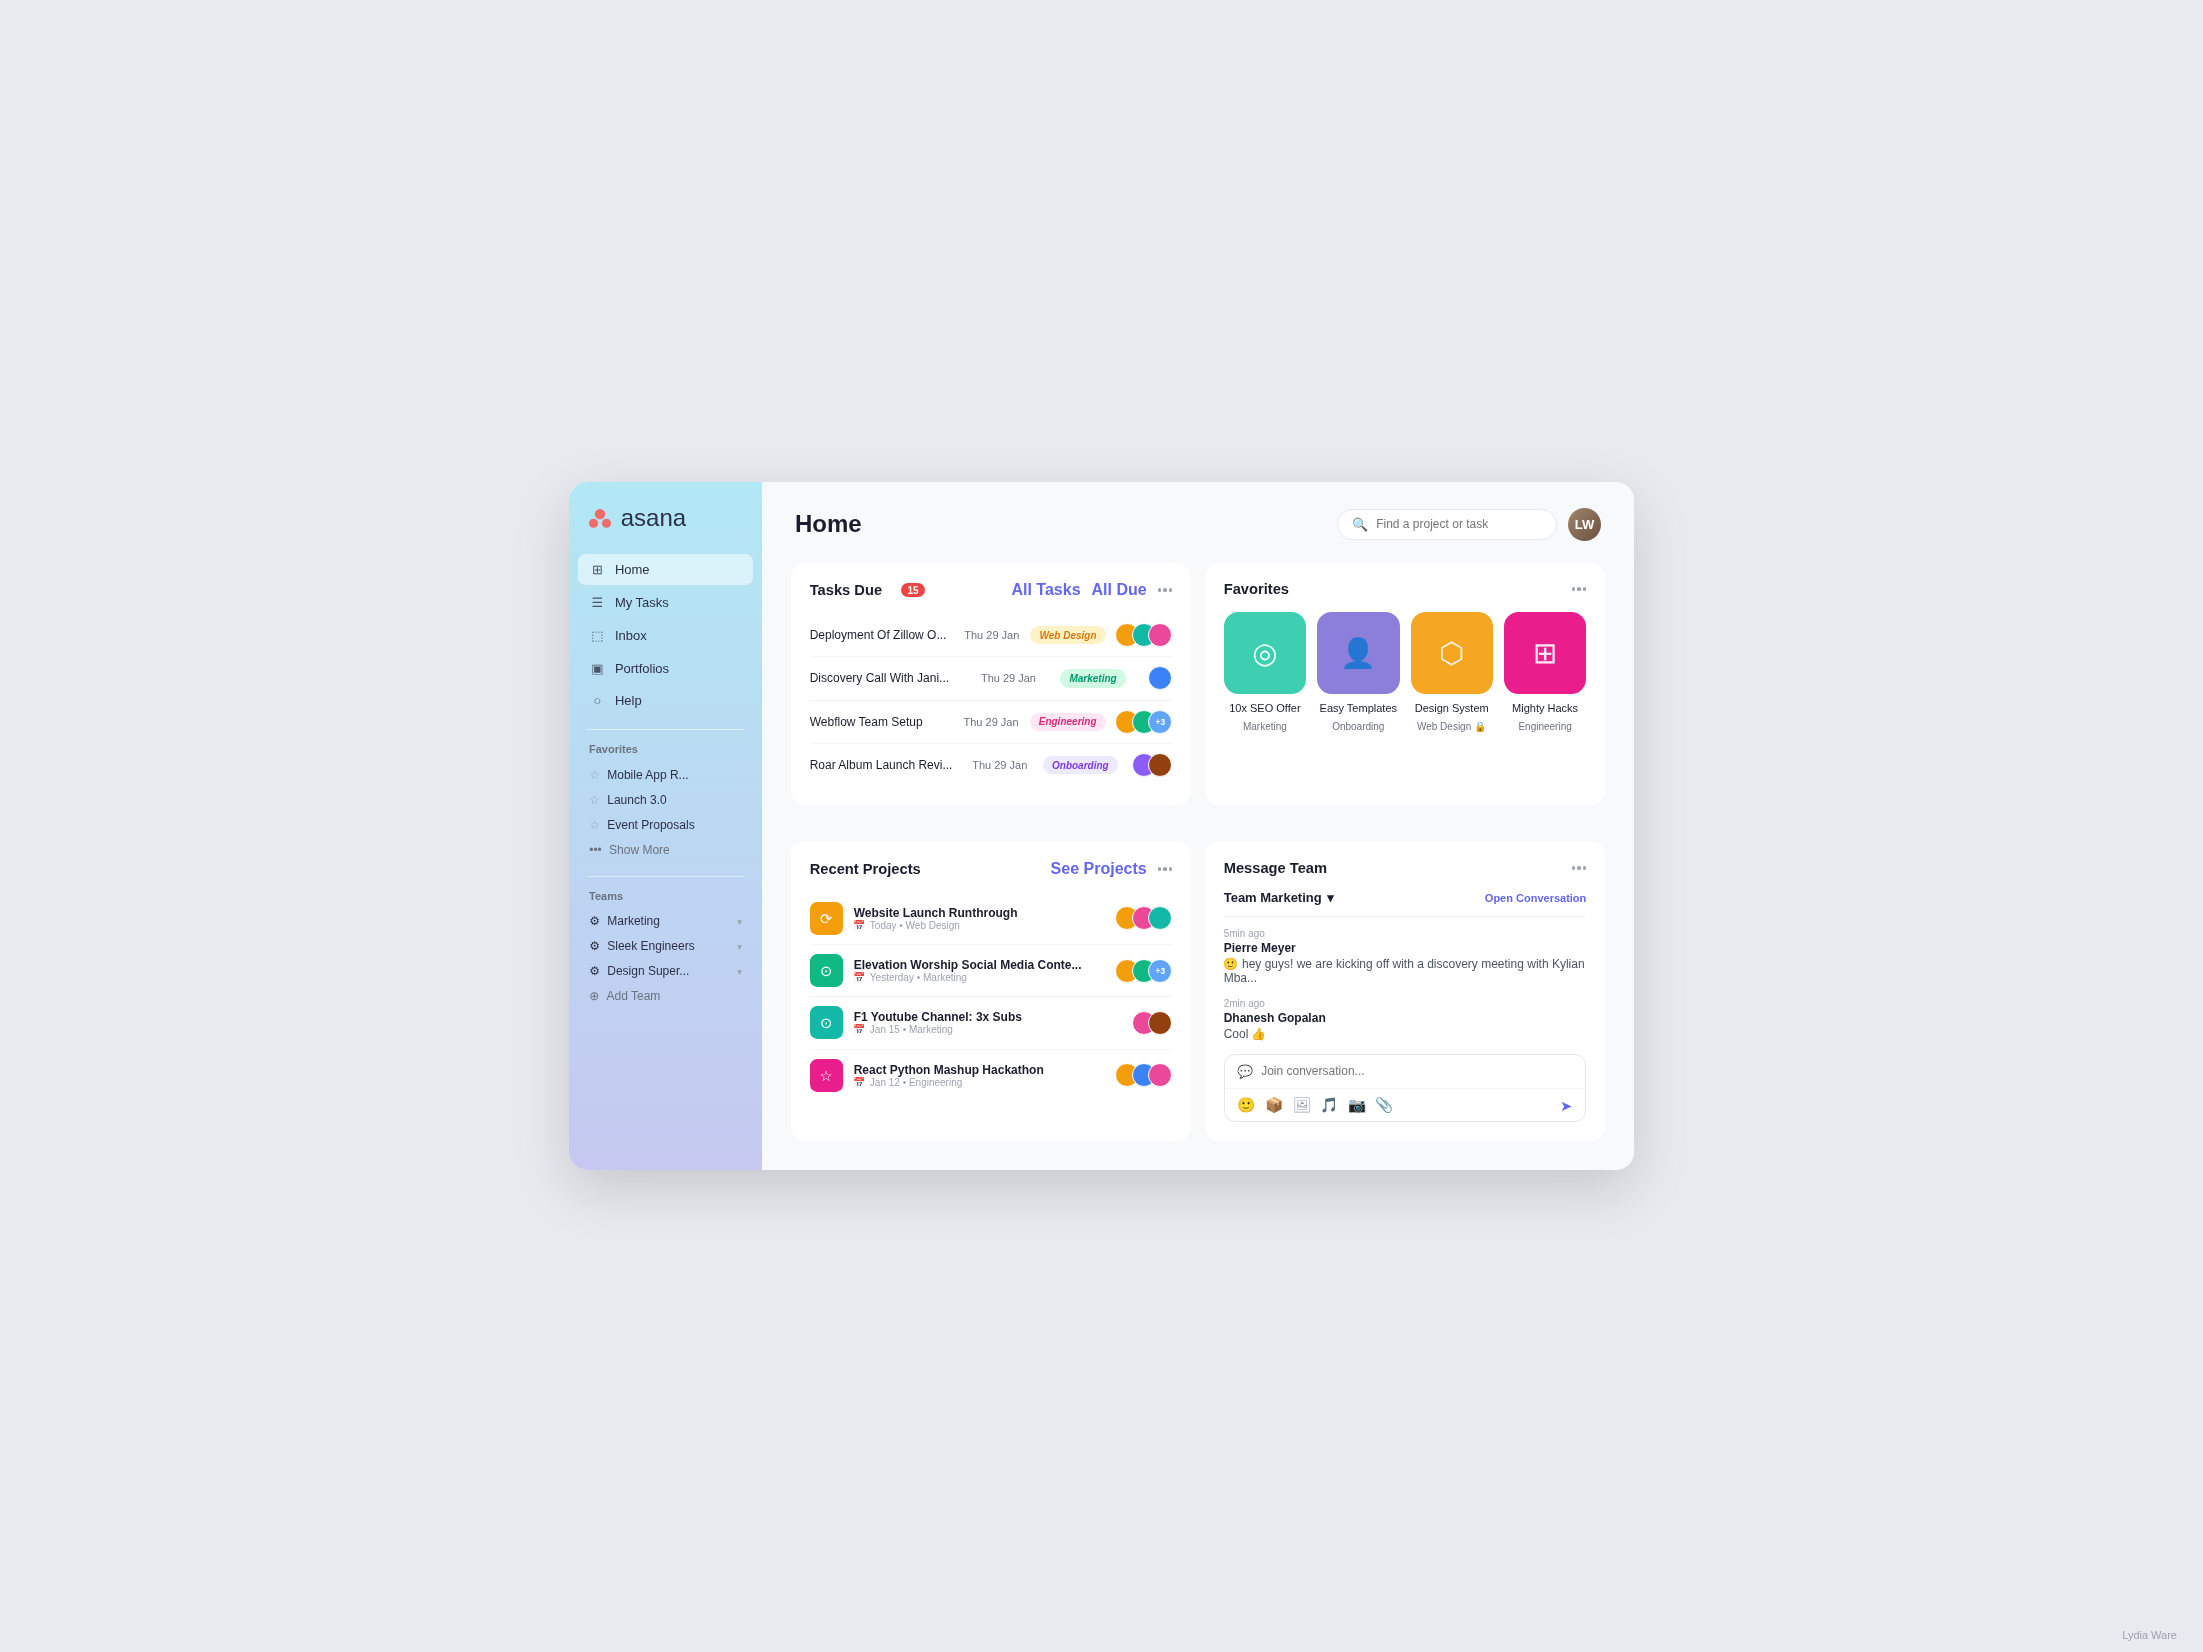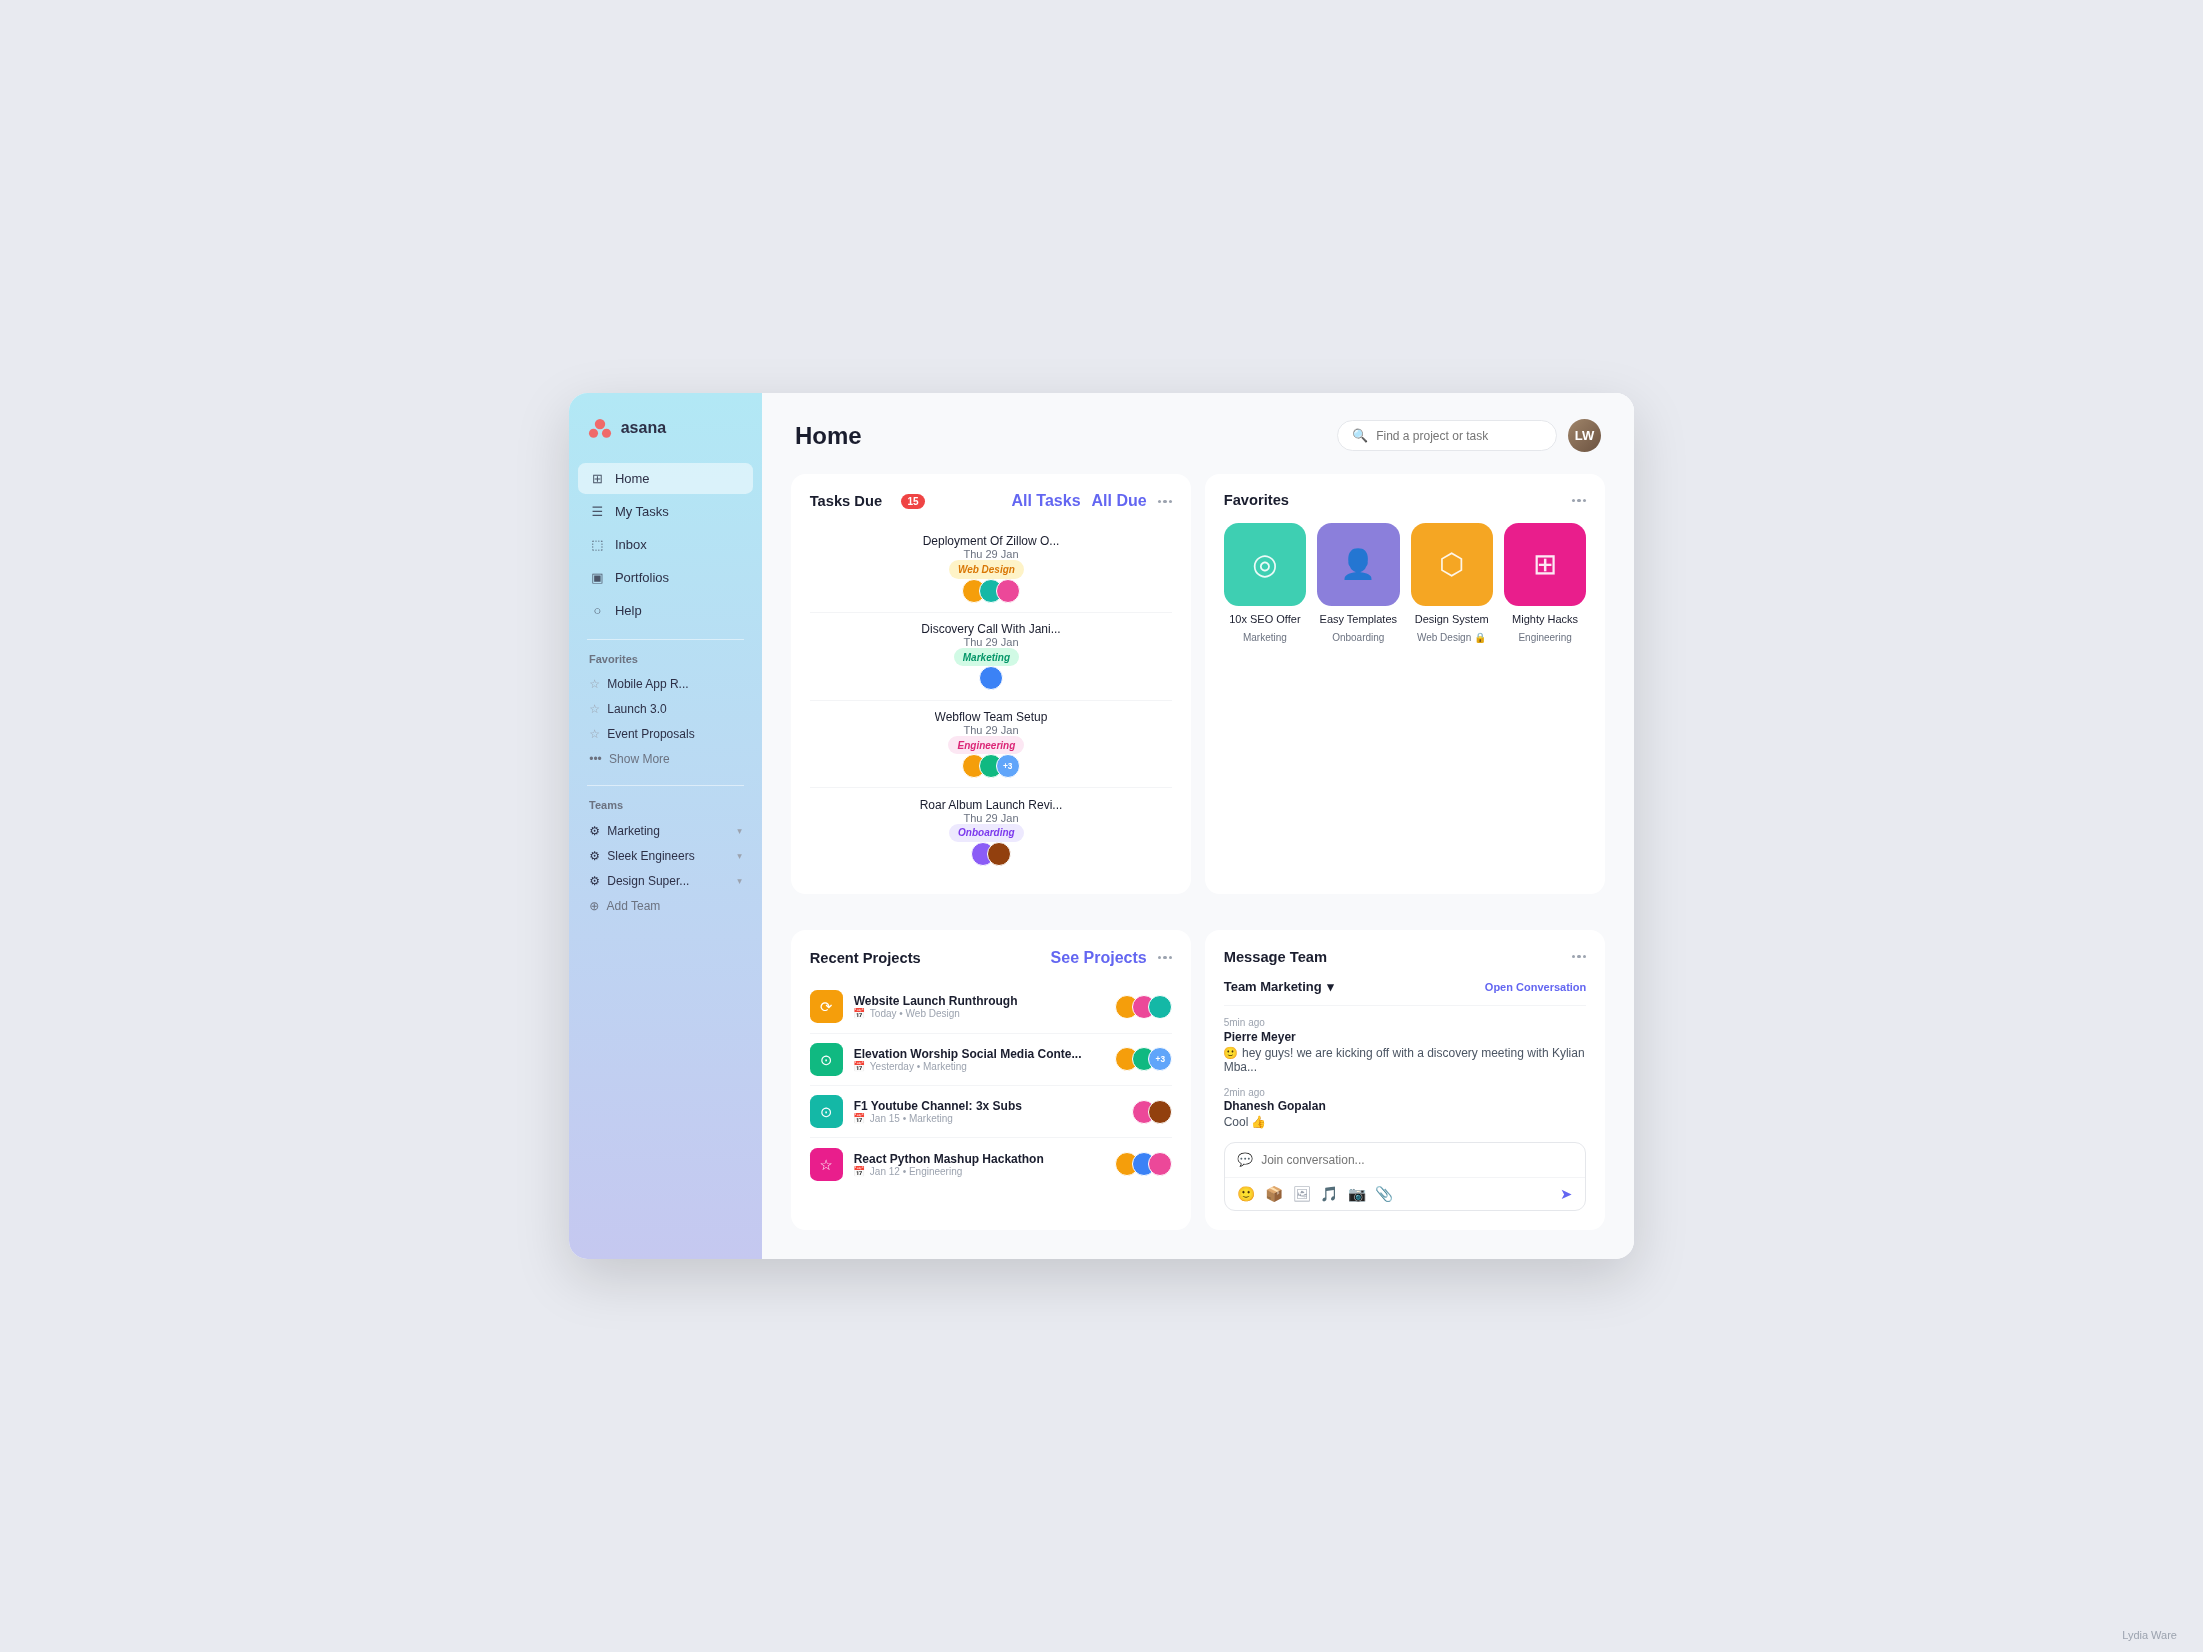--- a/index.html
+++ b/index.html
@@ -33,22 +33,22 @@
       display: flex;
       align-items: center;
       gap: 7.3px;
       padding: 0 18.4px 22px;
     }
     .logo-icon {
       width: 26px;
       height: 26px;
     }
     .logo-text {
-      font-size: 16px;
-      font-weight: 700;
+      font-size: 24px;
+      font-weight: 400;
       color: #2d3047;
     }
     .sidebar-nav {
       display: flex;
       flex-direction: column;
       gap: 1.8px;
       padding: 0 9.2px;
     }
     .nav-item {
       display: flex;
@@ -244,21 +244,20 @@
       gap: 1.8px;
     }
     .dot { width: 3.7px; height: 3.7px; border-radius: 50%; background: #9ca3af; }
     
     .task-row {
       display: flex;
       align-items: center;
       justify-content: space-between;
       padding: 9.2px 0;
       border-bottom: 0.9px solid #f3f4f6;
-      flex-direction: column;
     }
     .task-row:last-child { border-bottom: none; }
     .task-name {
       font-size: 12px;
       color: #1a1d2e;
       font-weight: 500;
       flex: 1;
       white-space: nowrap;
       overflow: hidden;
       text-overflow: ellipsis;

